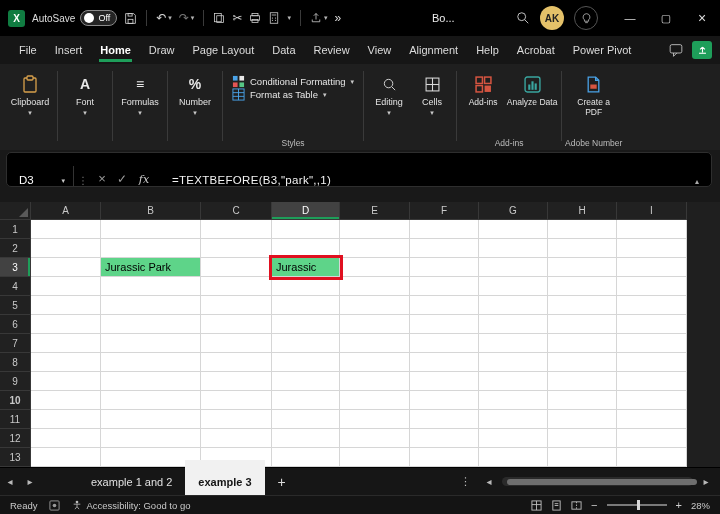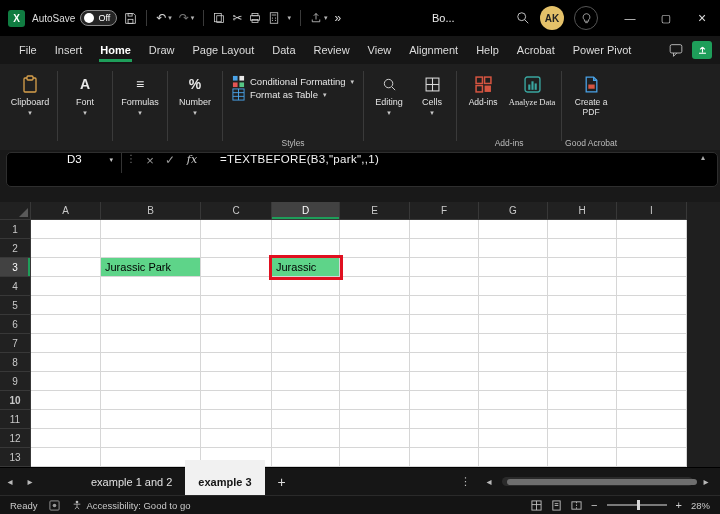--- a/index.html
+++ b/index.html
@@ -56,22 +56,22 @@
   .rchev{font-size:7px;color:#c8c8c8;line-height:5px;}
   .glyph-icon{font-size:14px;font-weight:bold;color:#e8e8e8;}
   .styles-col{display:flex;flex-direction:column;padding:8px 6px 0 6px;}
   .styles-item{display:flex;align-items:center;gap:5px;font-size:9.5px;color:#e6e6e6;white-space:nowrap;}
   .bigbtn{display:flex;flex-direction:column;align-items:center;gap:3px;padding-top:7px;
           color:#e3e3e3;text-align:center;}
   .blabel{font-size:8.5px;line-height:1.2;}
 
   
   .fxstrip{position:absolute;top:150px;left:0;right:0;height:52px;background:#191919;}
-  .fxbox{position:absolute;top:2px;left:6px;right:2px;height:35px;background:#000;
-         border:1px solid #2e2e2e;border-radius:5px;display:flex;align-items:flex-start;padding-left:48px;}
+  .fxbox{position:absolute;top:2px;left:6px;right:8px;height:35px;background:#000;
+         border:1px solid #2e2e2e;border-radius:5px;display:flex;align-items:flex-end;}
   .namebox{width:66px;display:flex;align-items:center;justify-content:space-between;
            padding:0 8px 0 12px;color:#fff;font-size:11.5px;}
   .fxsep{width:1px;height:20px;background:#333;}
   .fxdots{color:#777;font-size:10px;padding:0 4px;}
   .fxbtn{width:20px;text-align:center;color:#9a9a9a;font-size:12px;}
   .fxfx{font-style:italic;font-family:"DejaVu Serif",serif;color:#cfcfcf;font-size:11px;width:24px;text-align:center;}
   .formula{margin-left:16px;color:#f2f2f2;font-size:11.5px;letter-spacing:.3px;}
   .fxcollapse{margin-left:auto;margin-right:12px;color:#aaa;font-size:8px;}
 
   
@@ -357,21 +357,21 @@
           <span class="ric">
             <svg width="17" height="17" viewBox="0 0 16 16">
                 <rect x="1" y="1" width="6" height="6" fill="none" stroke="#d65541" stroke-width="1.4"></rect>
                 <rect x="9" y="1" width="6" height="6" fill="none" stroke="#d65541" stroke-width="1.4"></rect>
                 <rect x="1" y="9" width="6" height="6" fill="none" stroke="#d65541" stroke-width="1.4"></rect>
                 <rect x="9" y="9" width="6" height="6" fill="#d65541"></rect>
               </svg>
           </span>
           <span class="blabel">Add-ins</span>
         </div>
-        <div class="bigbtn" style="width:52px;font-family:Liberation Serif, serif;">
+        <div class="bigbtn" style="width:52px;">
           <span class="ric">
             <svg width="17" height="17" viewBox="0 0 16 16">
                 <rect x="1" y="1" width="14" height="14" rx="2" fill="none" stroke="#3aa6a0" stroke-width="1.3"></rect>
                 <rect x="4" y="8" width="2" height="5" fill="#3aa6a0"></rect>
                 <rect x="7" y="5" width="2" height="8" fill="#3aa6a0"></rect>
                 <rect x="10" y="7" width="2" height="6" fill="#3aa6a0"></rect>
               </svg>
           </span>
           <span class="blabel">Analyze Data</span>
         </div>
@@ -386,21 +386,21 @@
           <span class="ric">
             <svg width="15" height="17" viewBox="0 0 14 16">
                 <path d="M2 1h7l3 3v11H2z" fill="none" stroke="#4aa3e8" stroke-width="1.2"></path>
                 <path d="M9 1v3h3" fill="none" stroke="#4aa3e8" stroke-width="1.2"></path>
                 <rect x="4" y="8" width="6" height="4" fill="#d65541"></rect>
               </svg>
           </span>
           <span class="blabel">Create a PDF</span>
         </div>
       </div>
-      <div class="rgroup-label">Good Acrobat</div>
+      <div class="rgroup-label">Adobe Number</div>
     </div>
   </div>
 
   <div class="fxstrip">
     <div class="fxbox">
       <div class="namebox">
         <span>D3</span>
         <span class="rchev">▾</span>
       </div>
       <span class="fxsep"></span>

